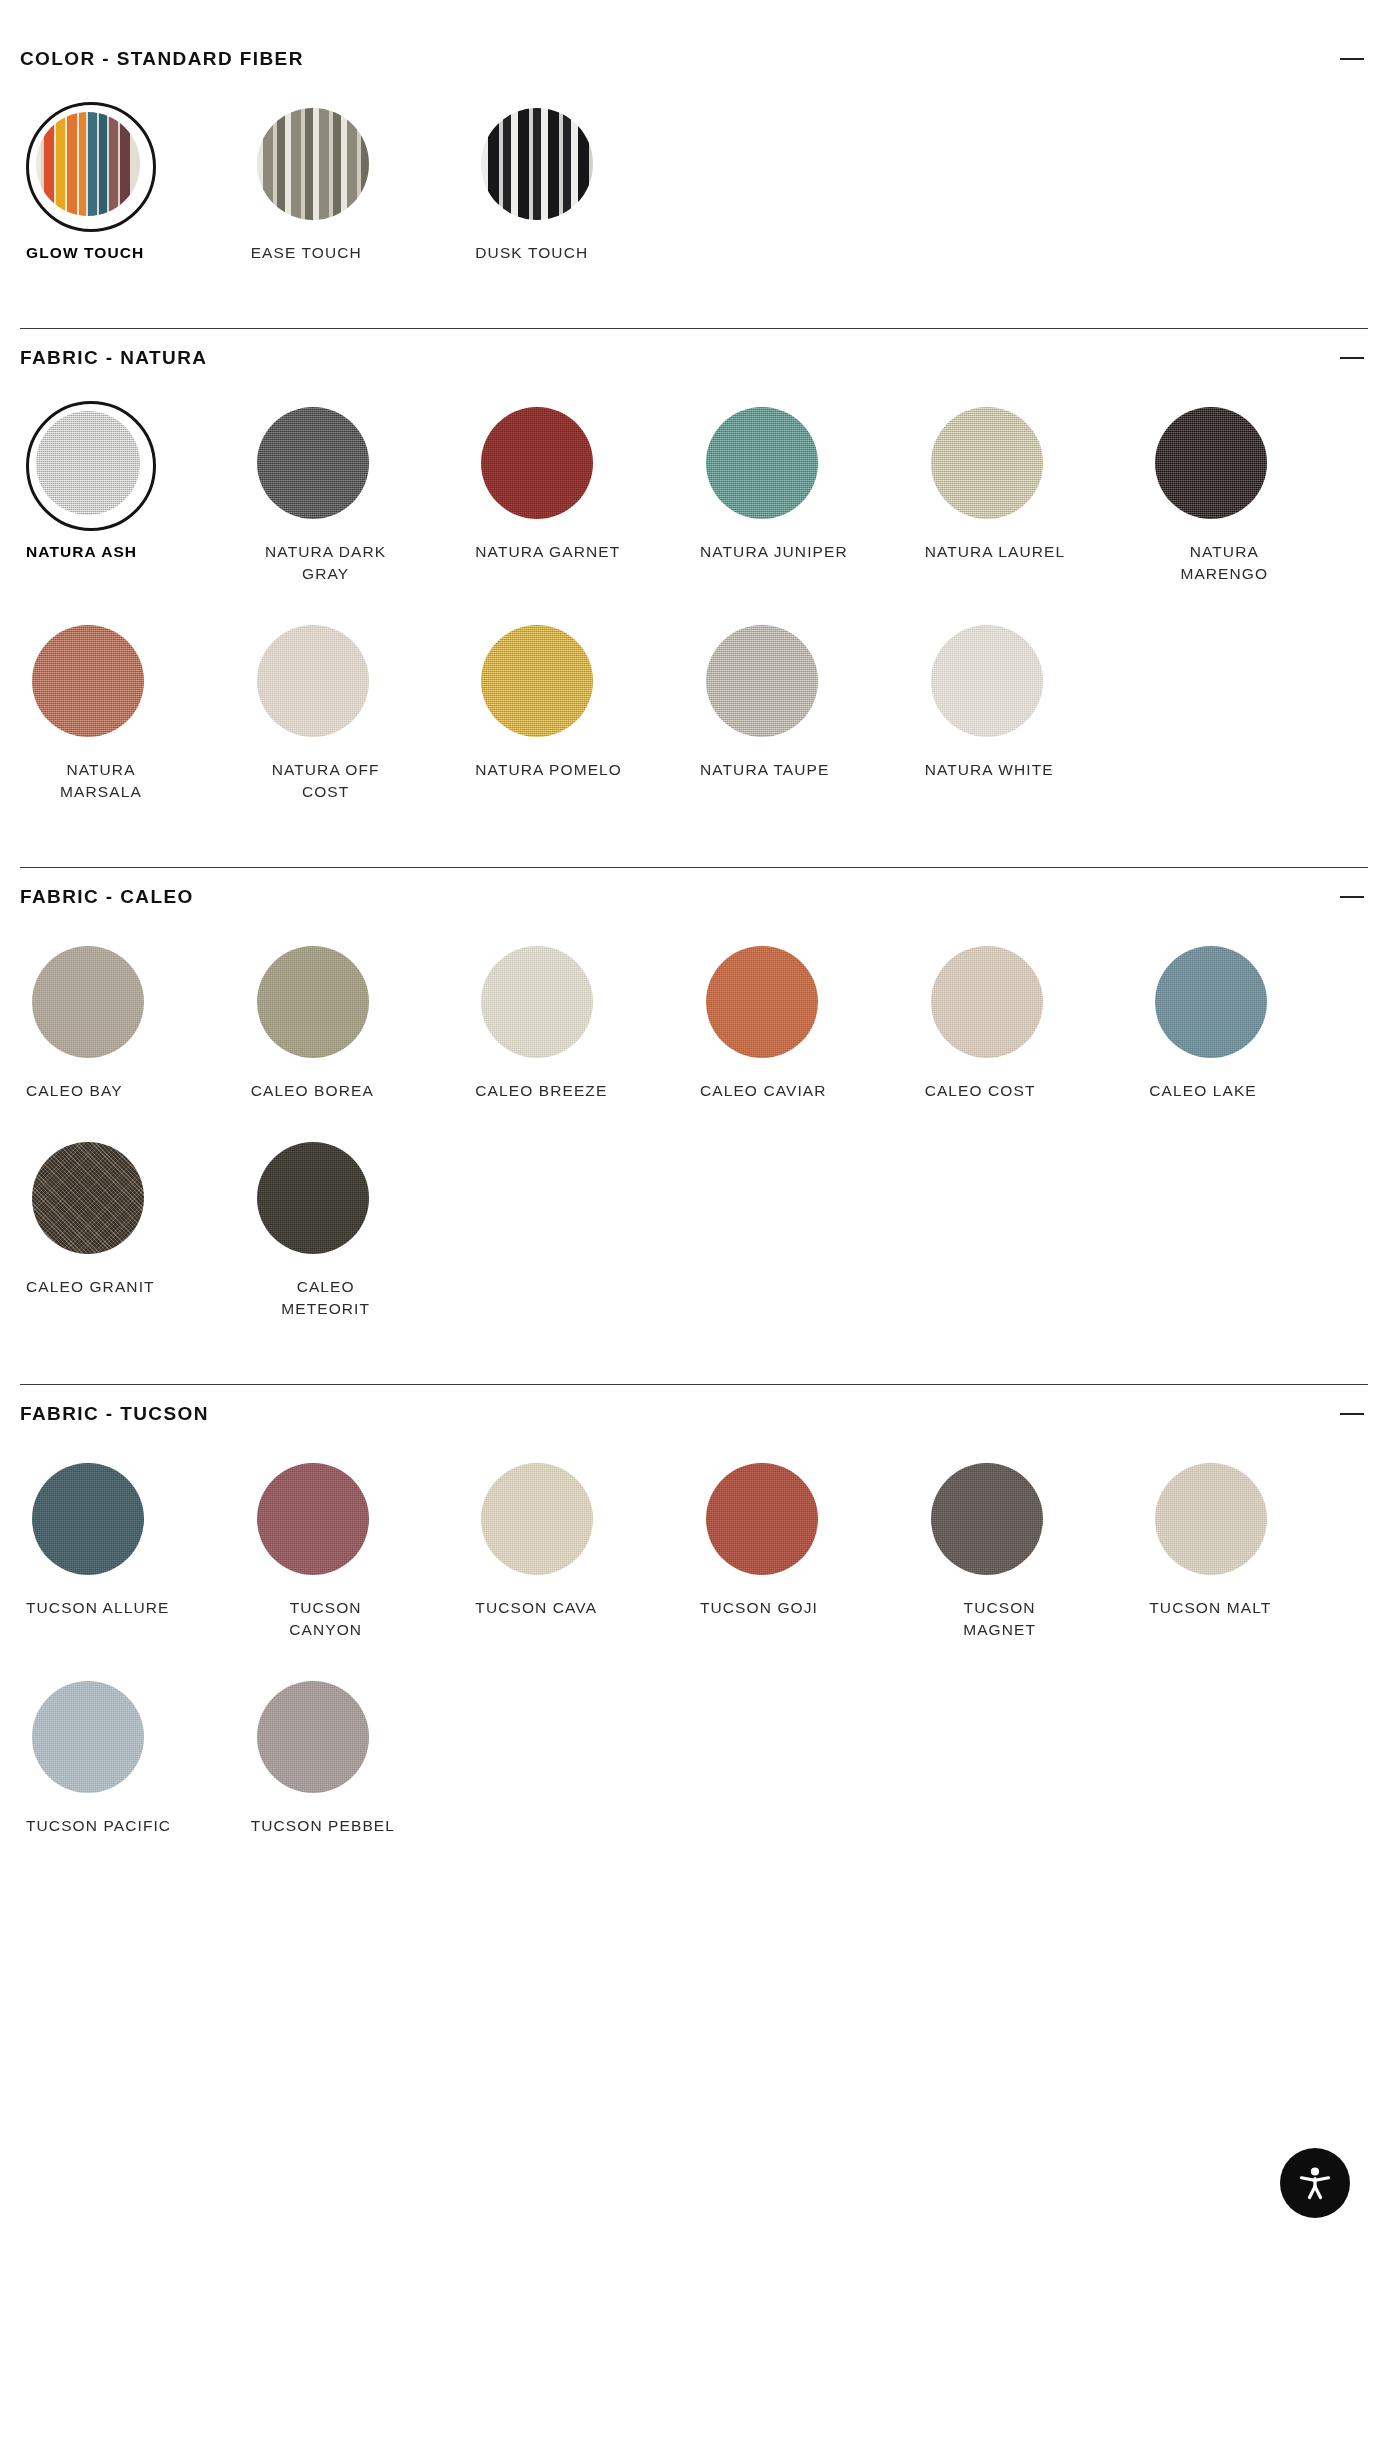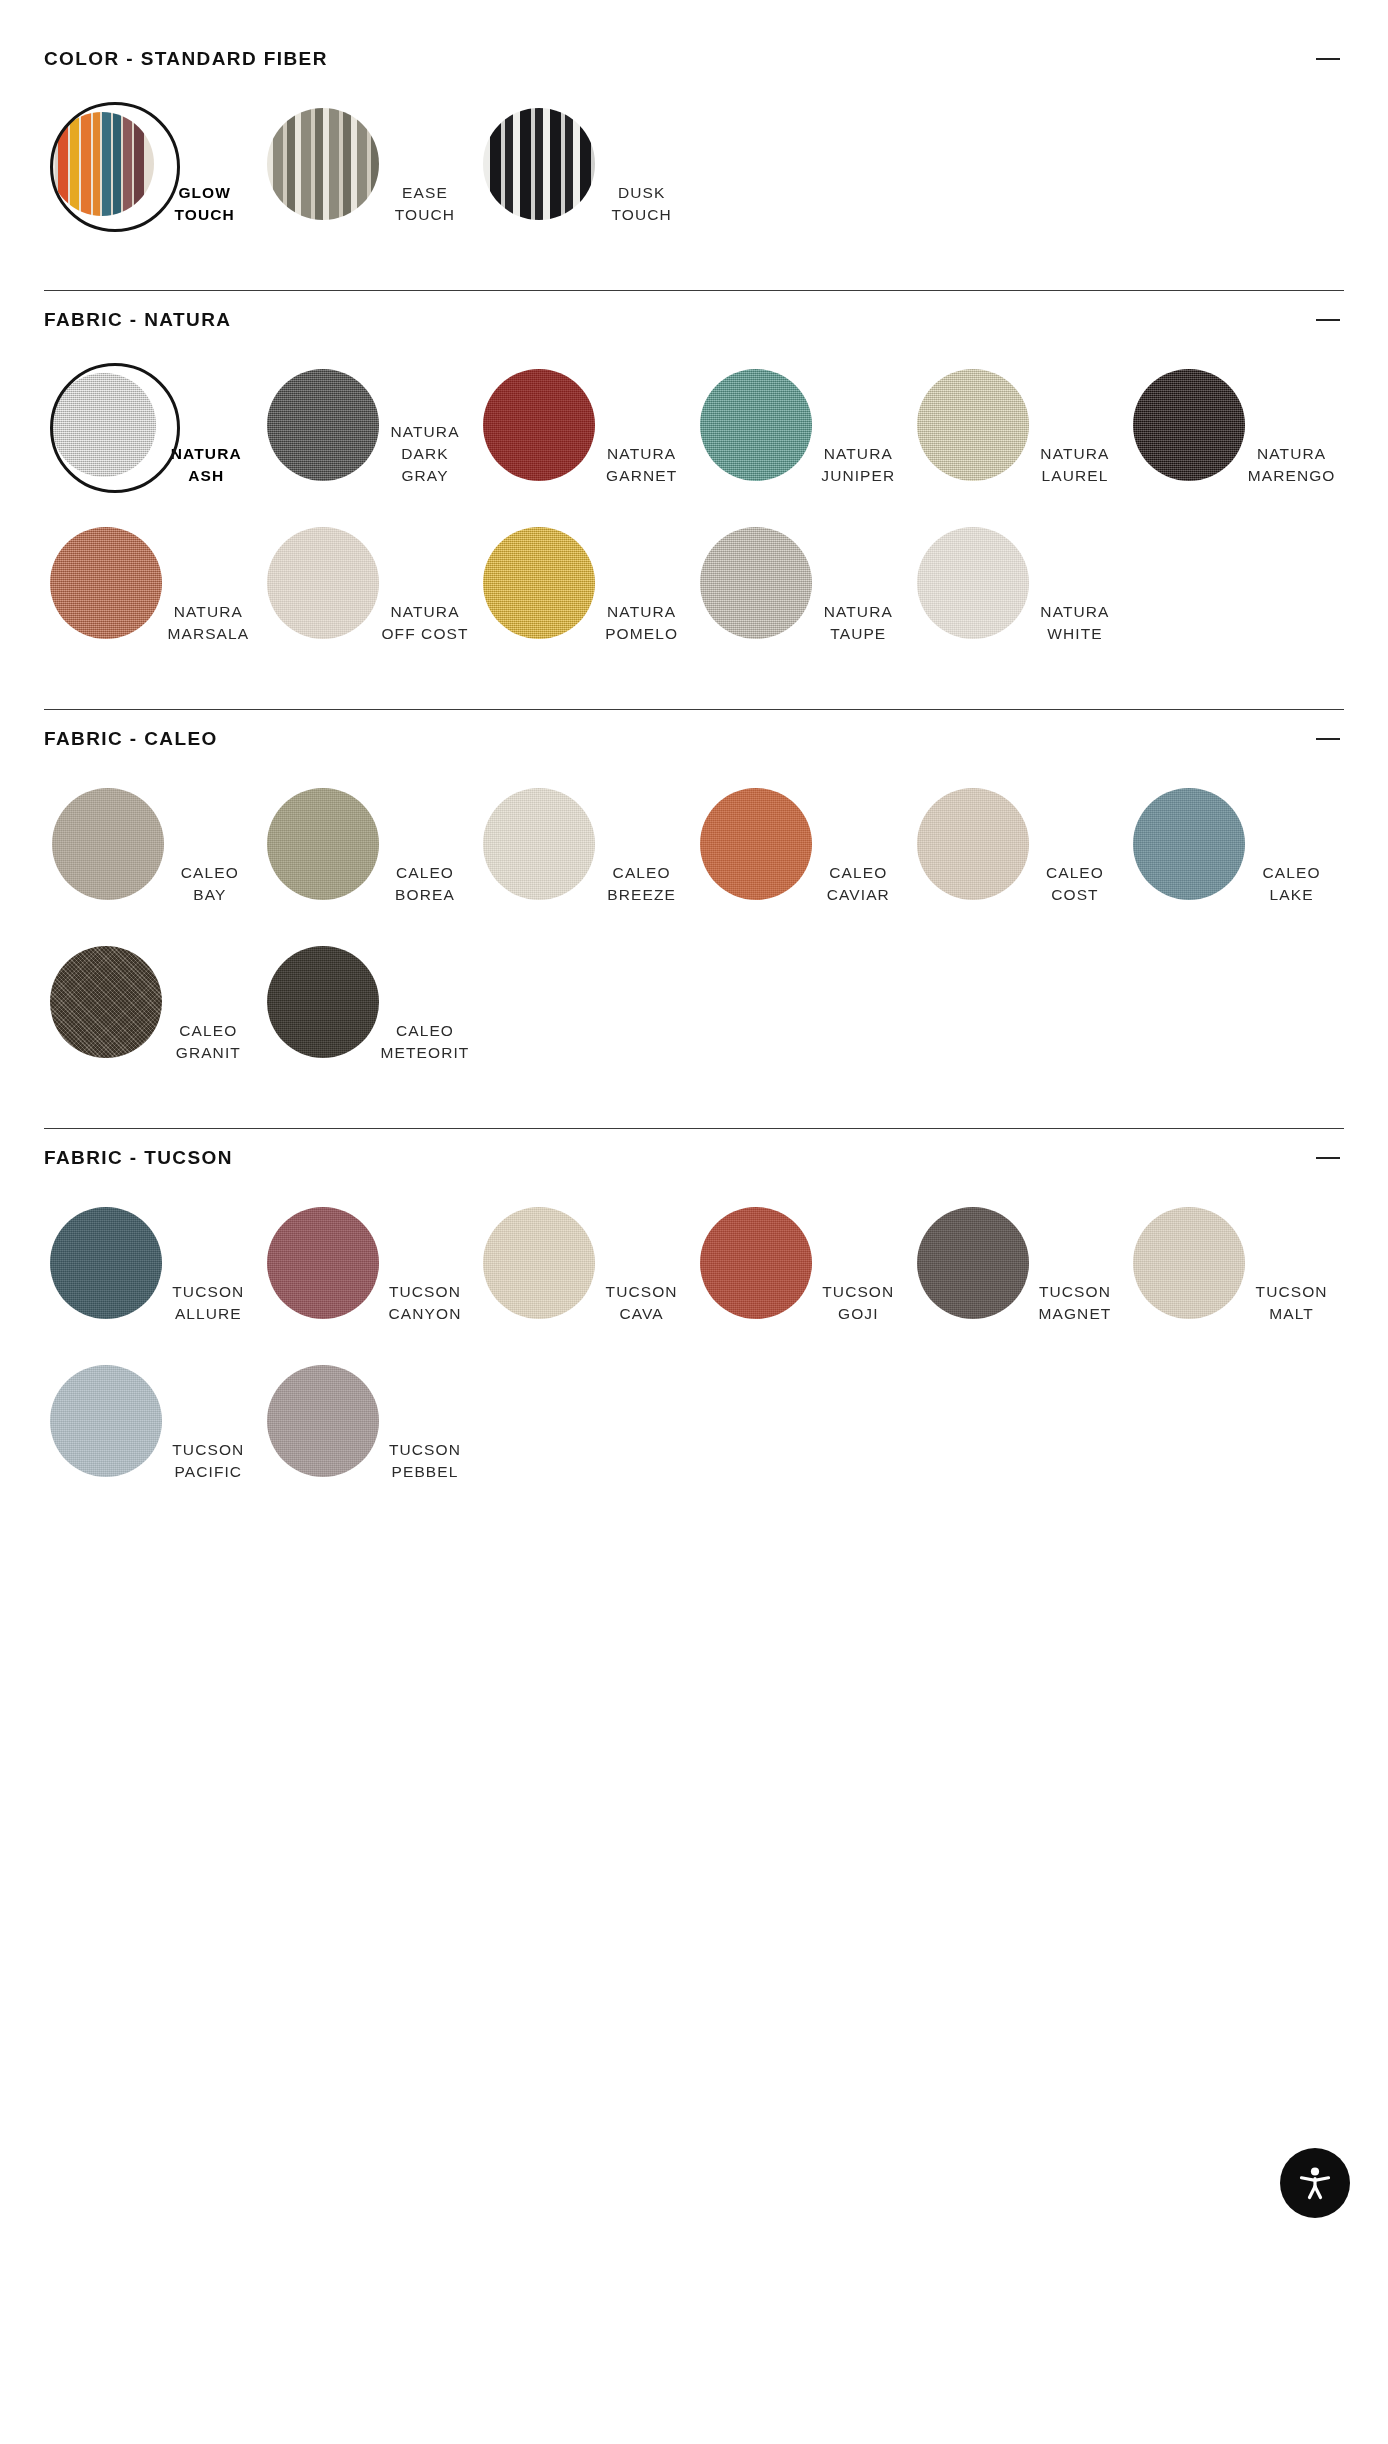--- a/index.html
+++ b/index.html
@@ -12,21 +12,21 @@
     width: 1388px;
     min-height: 2444px;
     font-family: "Liberation Sans", sans-serif;
     color: #1a1a1a;
     position: relative;
     overflow-x: hidden;
   }
 
   .page {
     width: 1388px;
-    padding: 0 44px;
+    padding: 0 20px;
   }
 
   
   .section {
     padding-top: 30px;
   }
   .section-divider {
     height: 0;
     border-top: 1px solid #3a3a3a;
     margin: 0 0 0 0;
@@ -65,22 +65,22 @@
   .swatch-grid {
     display: flex;
     flex-wrap: wrap;
     align-items: flex-start;
     padding-top: 22px;
   }
   .swatch-grid.cols6 .swatch-cell { width: 16.666%; }
 
   .swatch-cell {
     display: flex;
-    flex-direction: row;
-    align-items: flex-end;
+    flex-direction: column;
+    align-items: flex-start;
     padding: 0 6px;
     margin-bottom: 34px;
     cursor: pointer;
   }
 
   .swatch-circle-wrap {
     width: 124px;
     height: 124px;
     display: flex;
     align-items: center;

